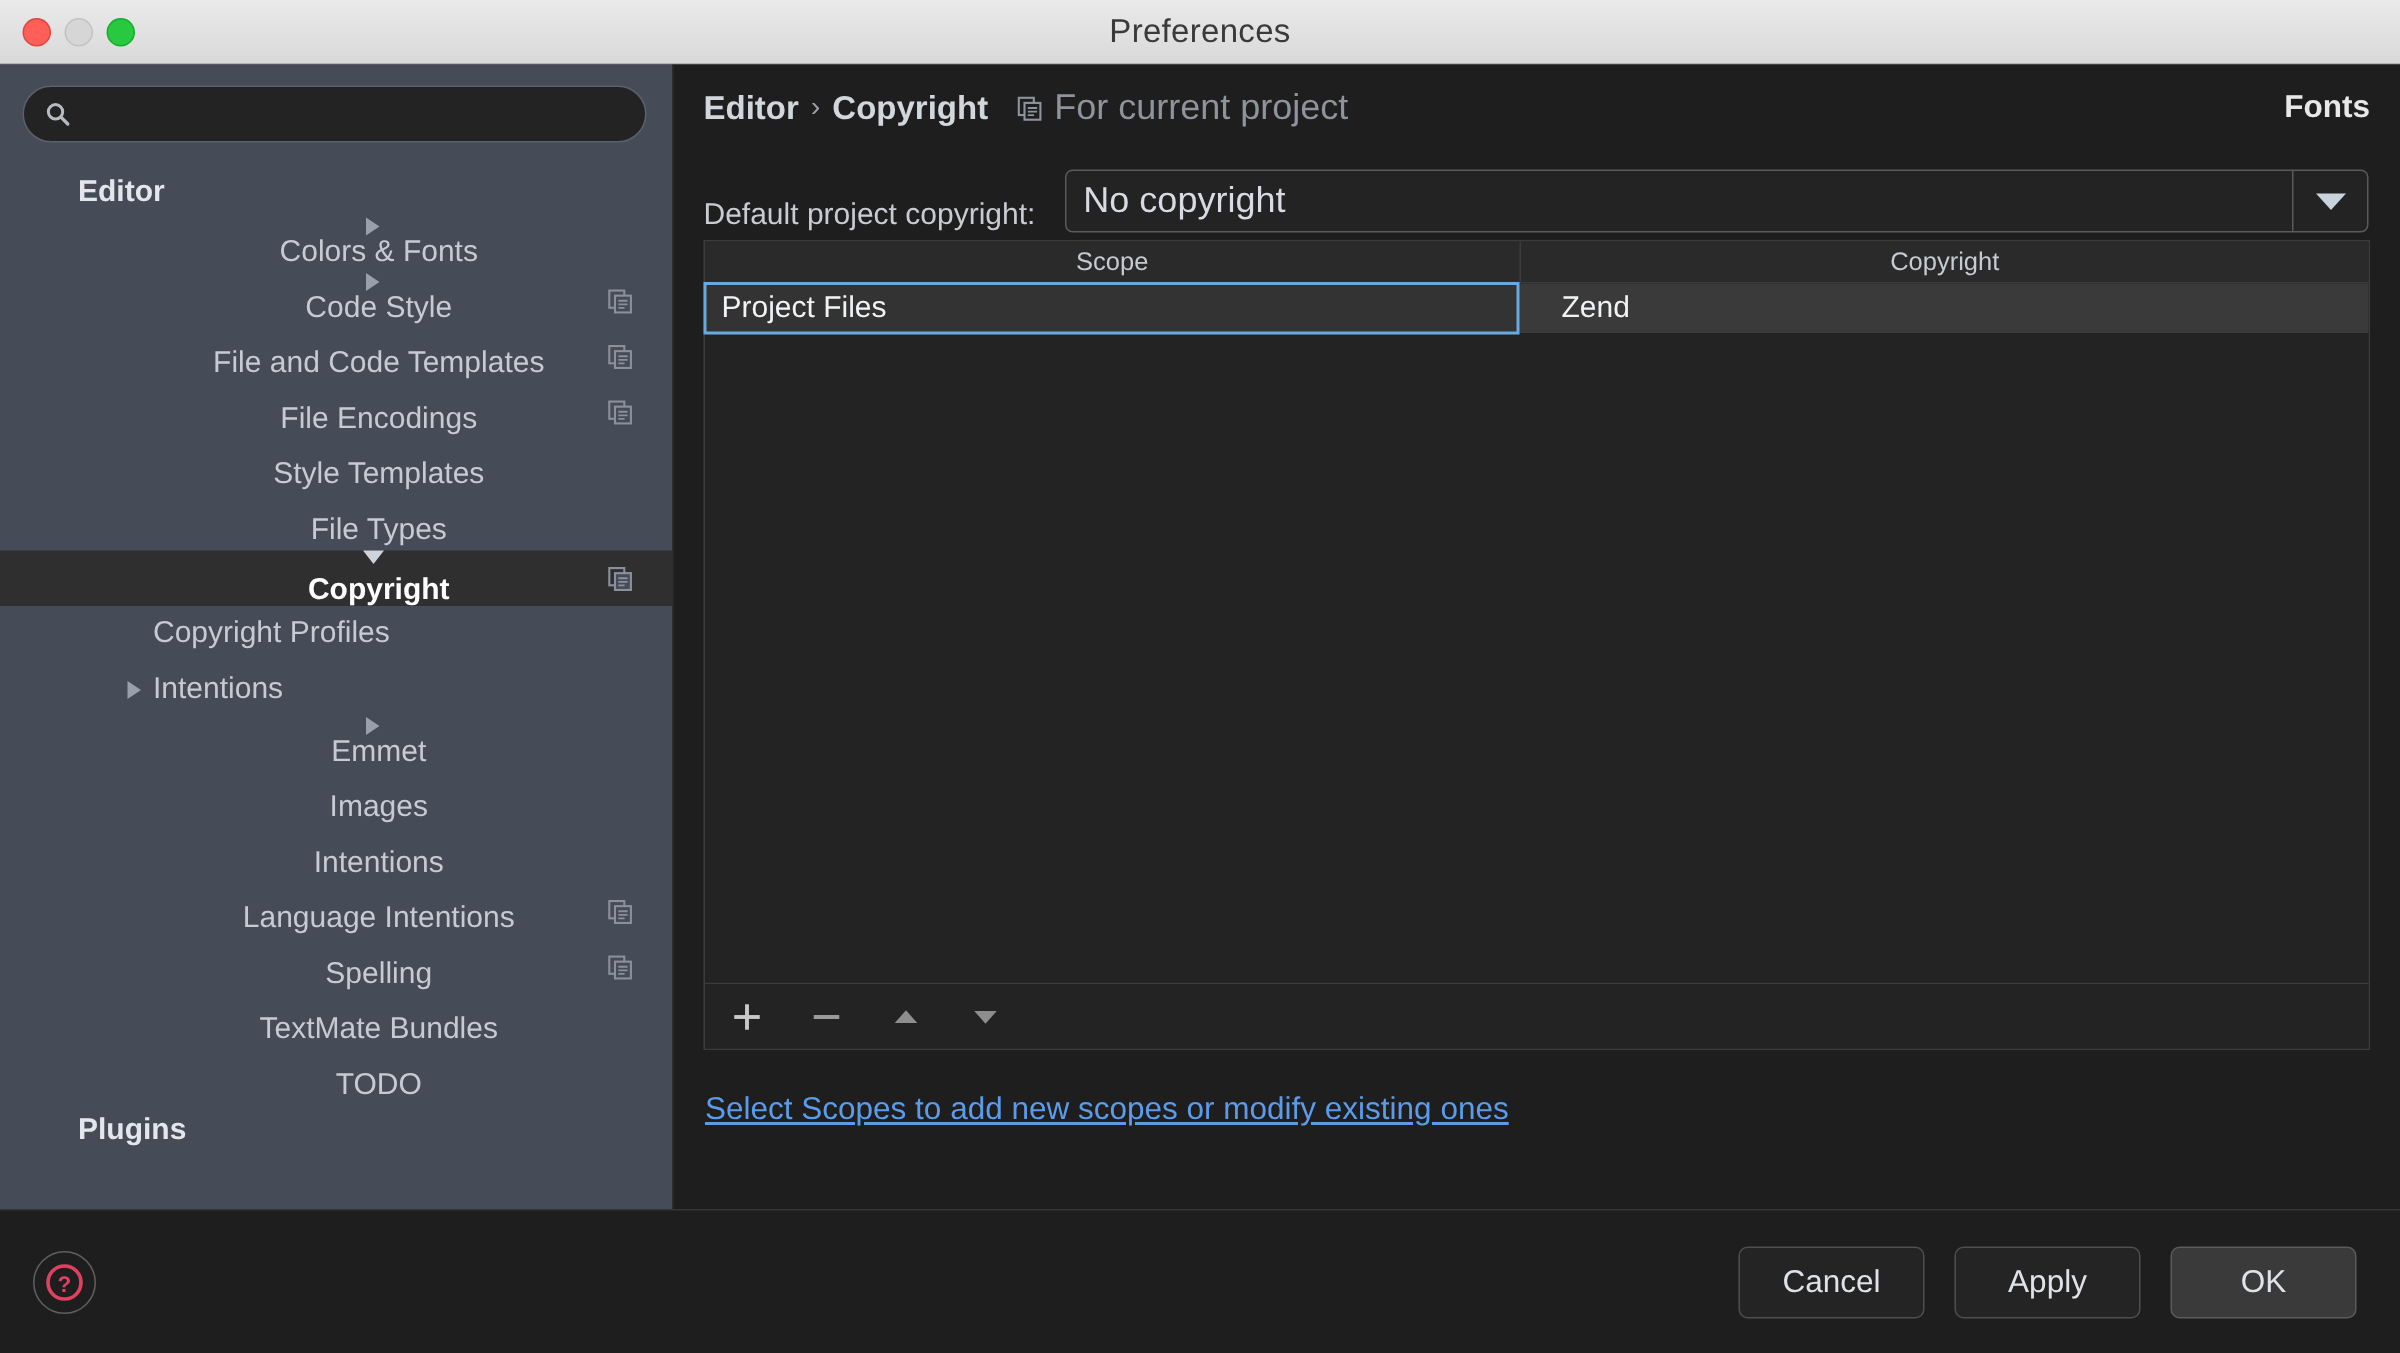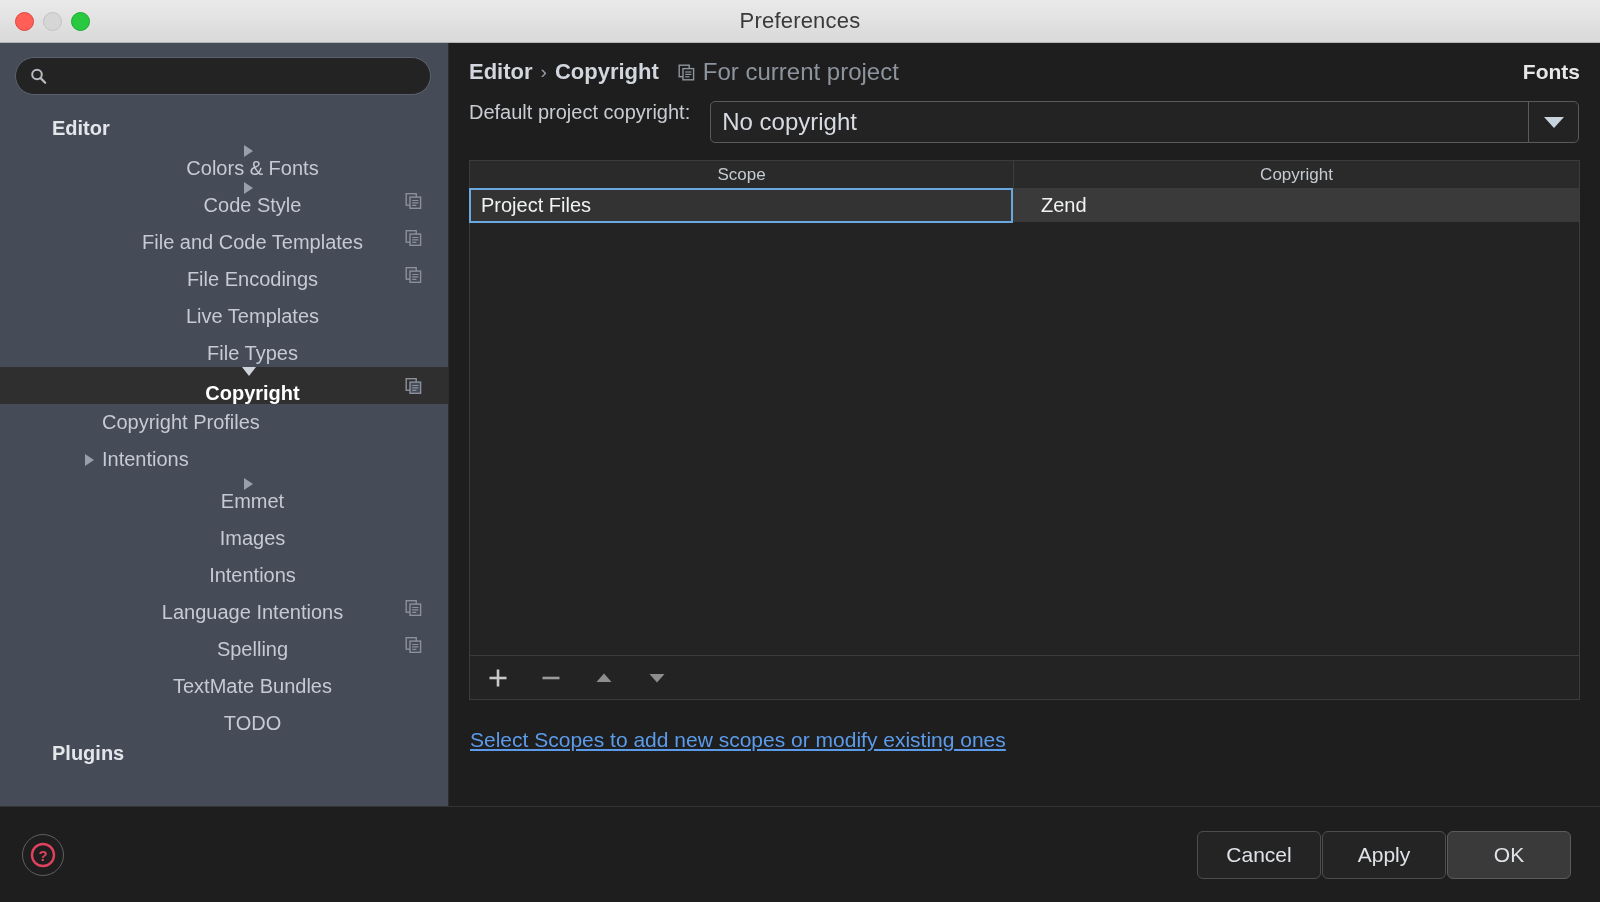--- a/index.html
+++ b/index.html
@@ -206,21 +206,21 @@
     font-weight: bold;
     color: #e8e8e8;
     cursor: default;
   }
 
   .default-row {
     position: absolute;
     top: 58px; left: 0; right: 0;
     height: 54px;
     display: flex;
-    align-items: flex-start;
+    align-items: flex-end;
     padding: 0 21px 0 20px;
   }
   .default-label {
     font-size: 20px;
     color: #c8ccd2;
     margin-right: 20px;
   }
   .combo {
     flex: 1;
     height: 42px;
@@ -351,21 +351,21 @@
     border-radius: 50%;
     border: 1px solid #5f5f5f;
     display: flex;
     align-items: center;
     justify-content: center;
     cursor: default;
   }
   .footer-buttons {
     margin-left: auto;
     display: flex;
-    gap: 1px;
+    gap: 20px;
   }
   .btn {
     min-width: 124px;
     height: 48px;
     border-radius: 6px;
     border: 1px solid #4e4e4e;
     background: #242424;
     color: #dfe3e8;
     font-size: 21px;
     font-family: "Liberation Sans", sans-serif;
@@ -443,21 +443,21 @@
               <svg class="tree-copy" viewBox="0 0 17 17">
                 <rect x="1.2" y="1.2" width="10" height="11.5" fill="none" stroke="#8b919b" stroke-width="1.4"></rect>
                 <rect x="5" y="4.6" width="10.6" height="11.2" fill="#454b57" stroke="#8b919b" stroke-width="1.4"></rect>
                 <line x1="7.2" y1="8" x2="13.4" y2="8" stroke="#8b919b" stroke-width="1.2"></line>
                 <line x1="7.2" y1="10.4" x2="13.4" y2="10.4" stroke="#8b919b" stroke-width="1.2"></line>
                 <line x1="7.2" y1="12.8" x2="11.4" y2="12.8" stroke="#8b919b" stroke-width="1.2"></line>
               </svg>
             </div>
             <div class="tree-row ind1">
               <span class="arrow hidden"></span>
-              <span class="tree-label">Live Templates</span>
+              <span class="tree-label">Style Templates</span>
             </div>
             <div class="tree-row ind1">
               <span class="arrow hidden"></span>
               <span class="tree-label">File Types</span>
             </div>
             <div class="tree-row ind1 selected">
               <span class="arrow"></span>
               <span class="tree-label">Copyright</span>
               <svg class="tree-copy" viewBox="0 0 17 17">
                 <rect x="1.2" y="1.2" width="10" height="11.5" fill="none" stroke="#8b919b" stroke-width="1.4"></rect>

